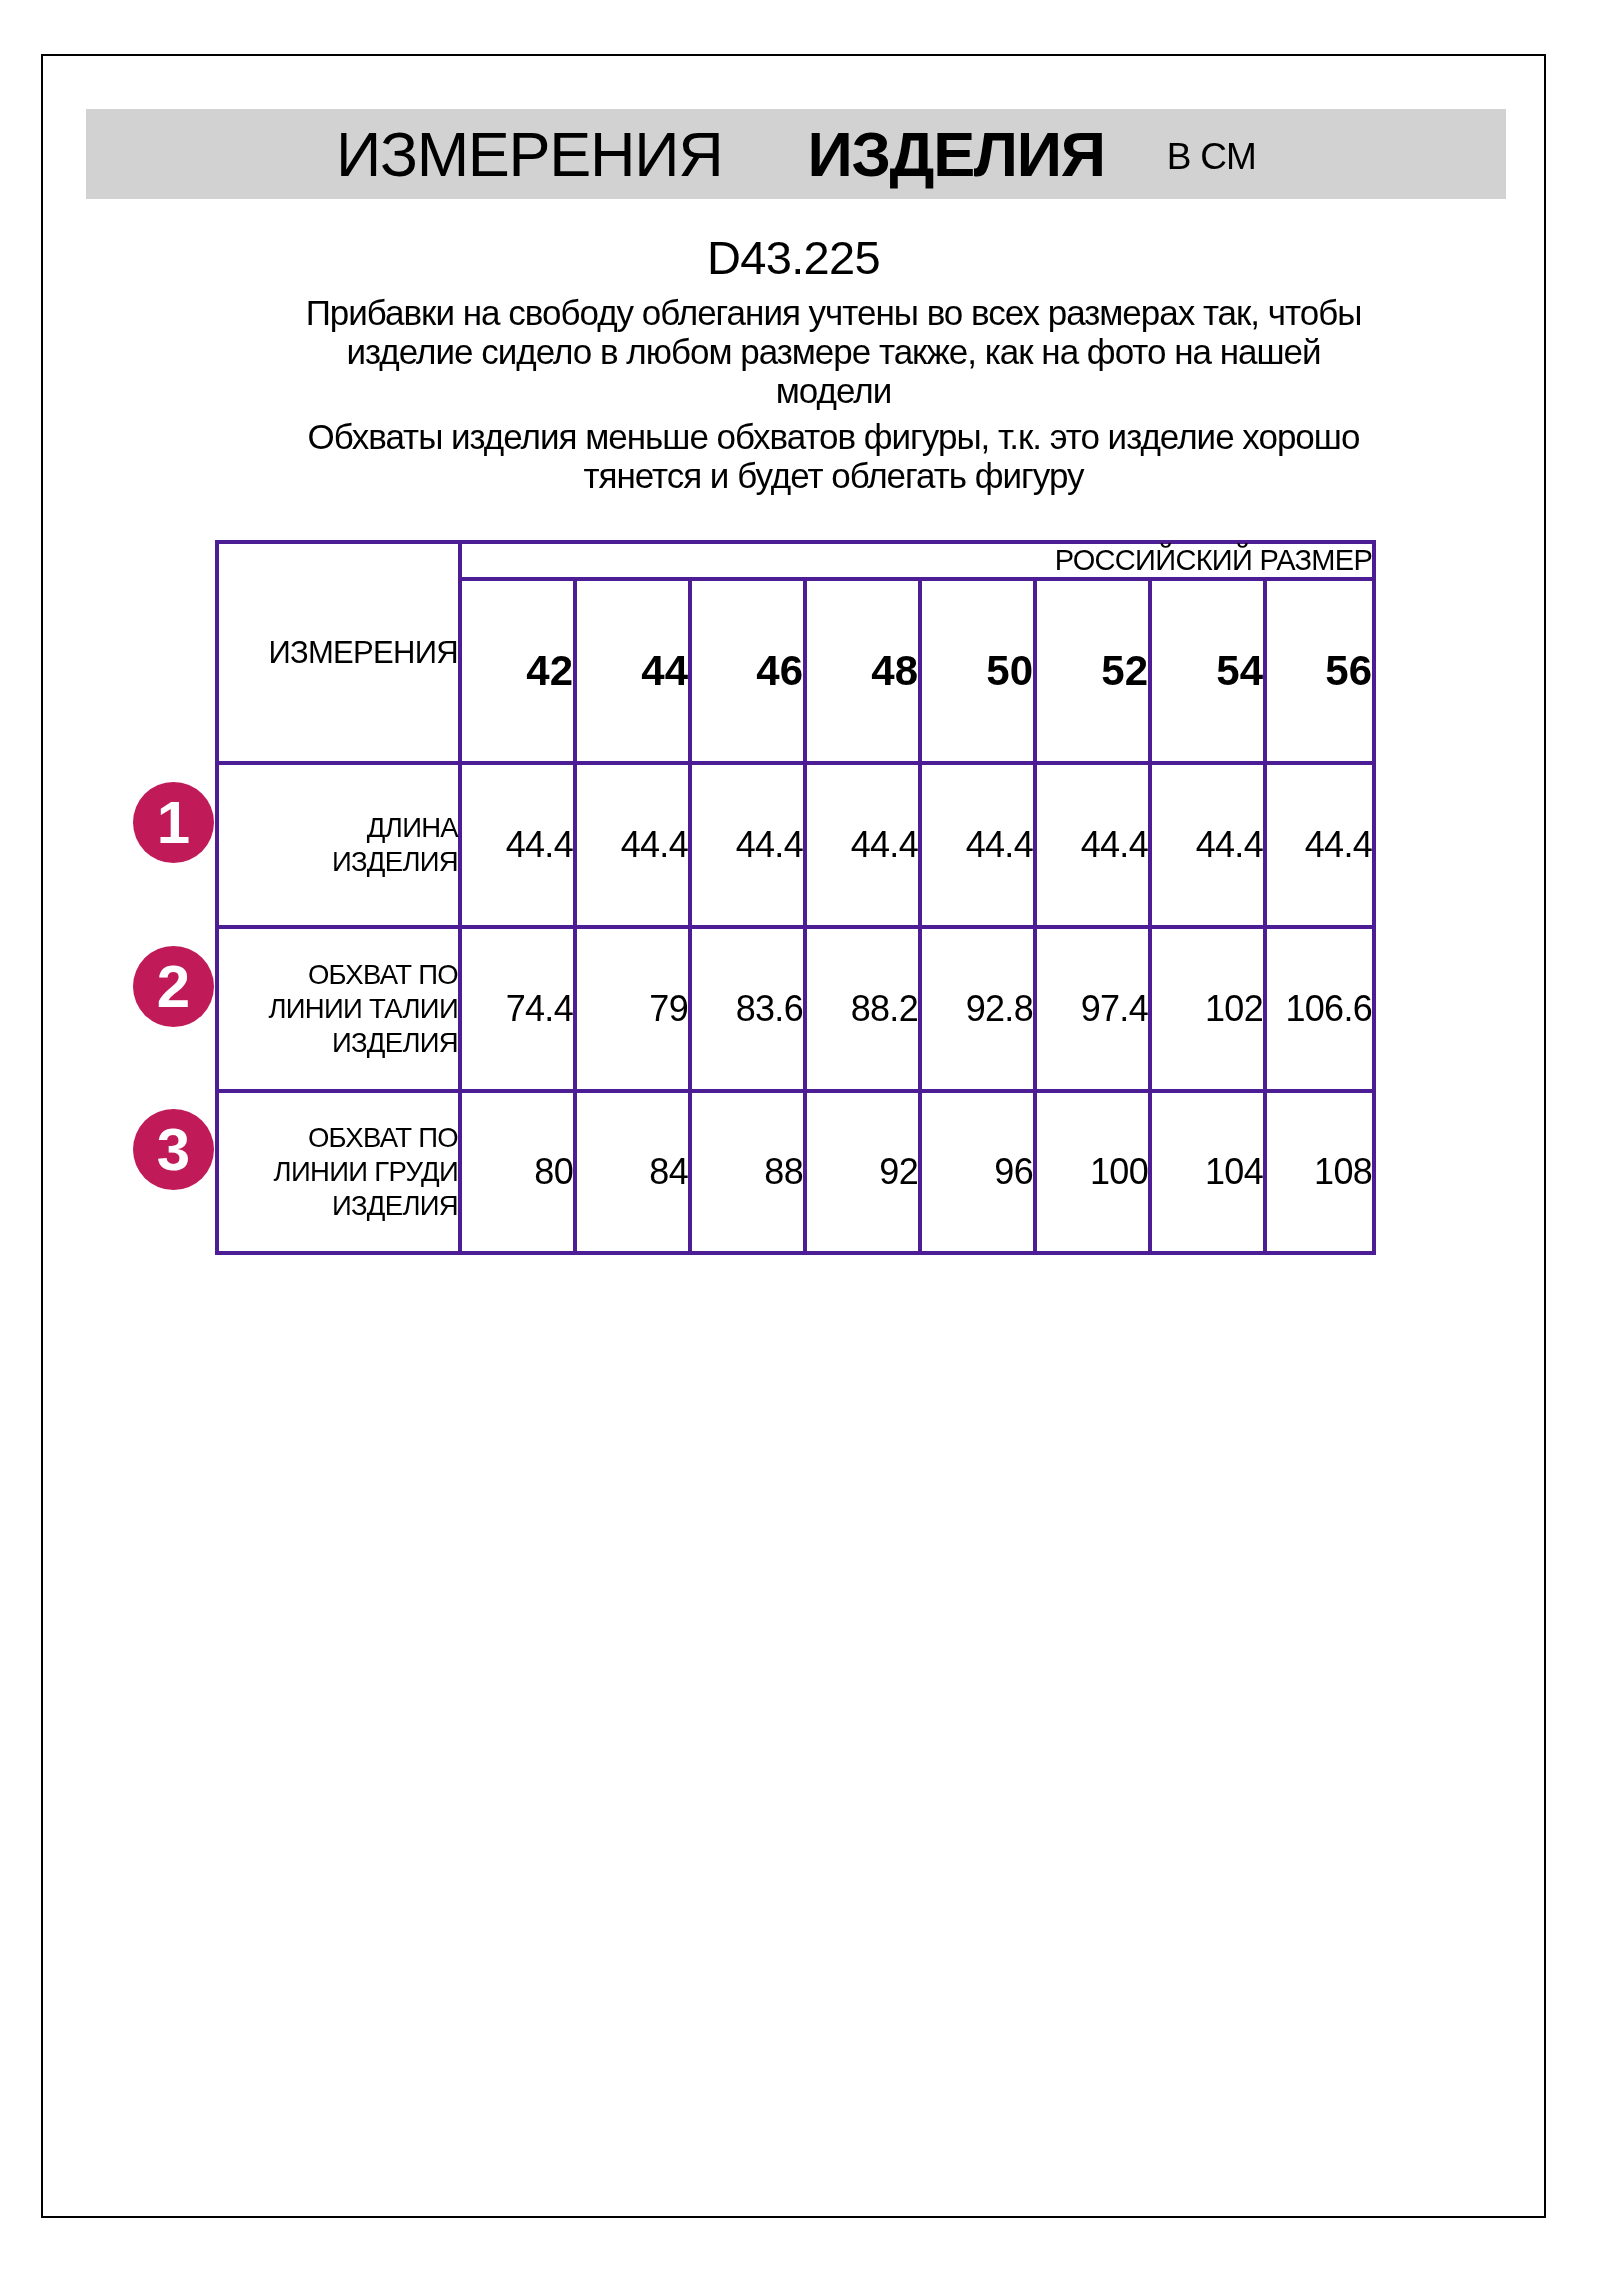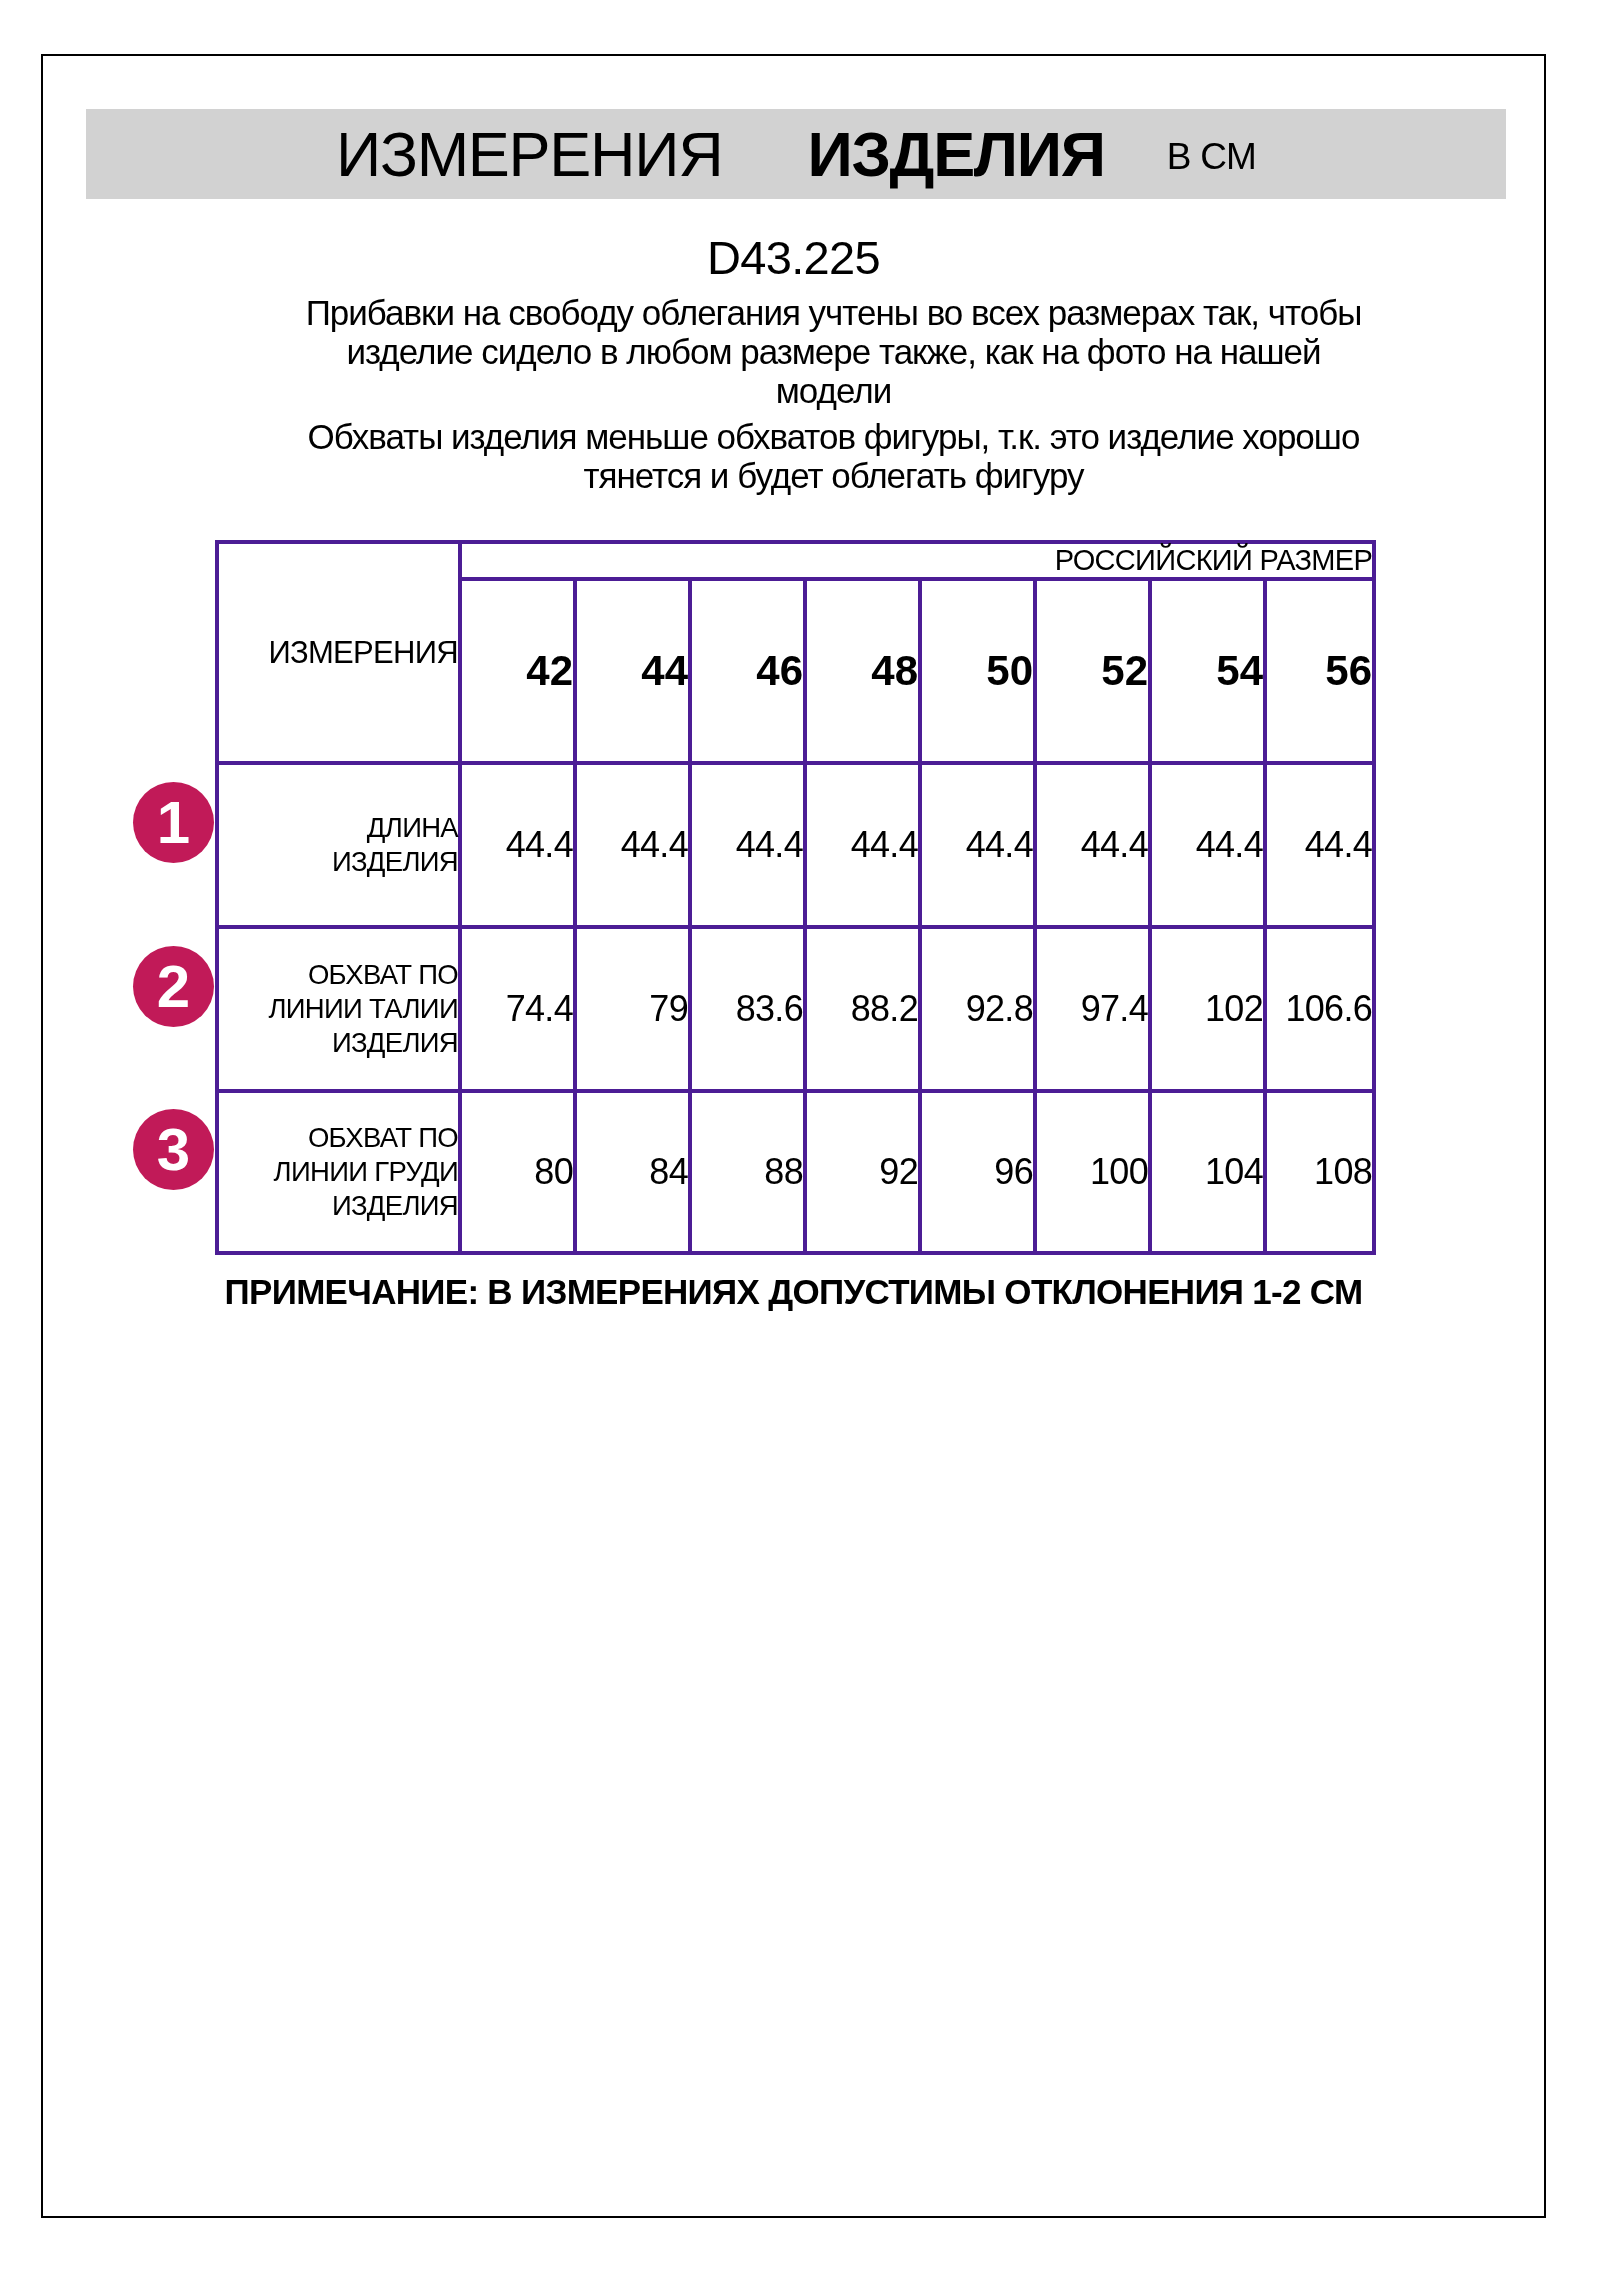--- a/index.html
+++ b/index.html
@@ -170,16 +170,15 @@
       <td>104</td>
       <td>108</td>
     </tr>
   </tbody>
     </table>
 
   <div class="marker marker-1">1</div>
   <div class="marker marker-2">2</div>
   <div class="marker marker-3">3</div>
 
-  <div class="note">ПРИМЕЧАНИЕ: В ИЗМЕРЕНИЯХ ДОПУСТИМЫ ОТКЛОНЕНИЯ 1-2 СМ</div>
 
 </div>
 
 
 </body></html>

